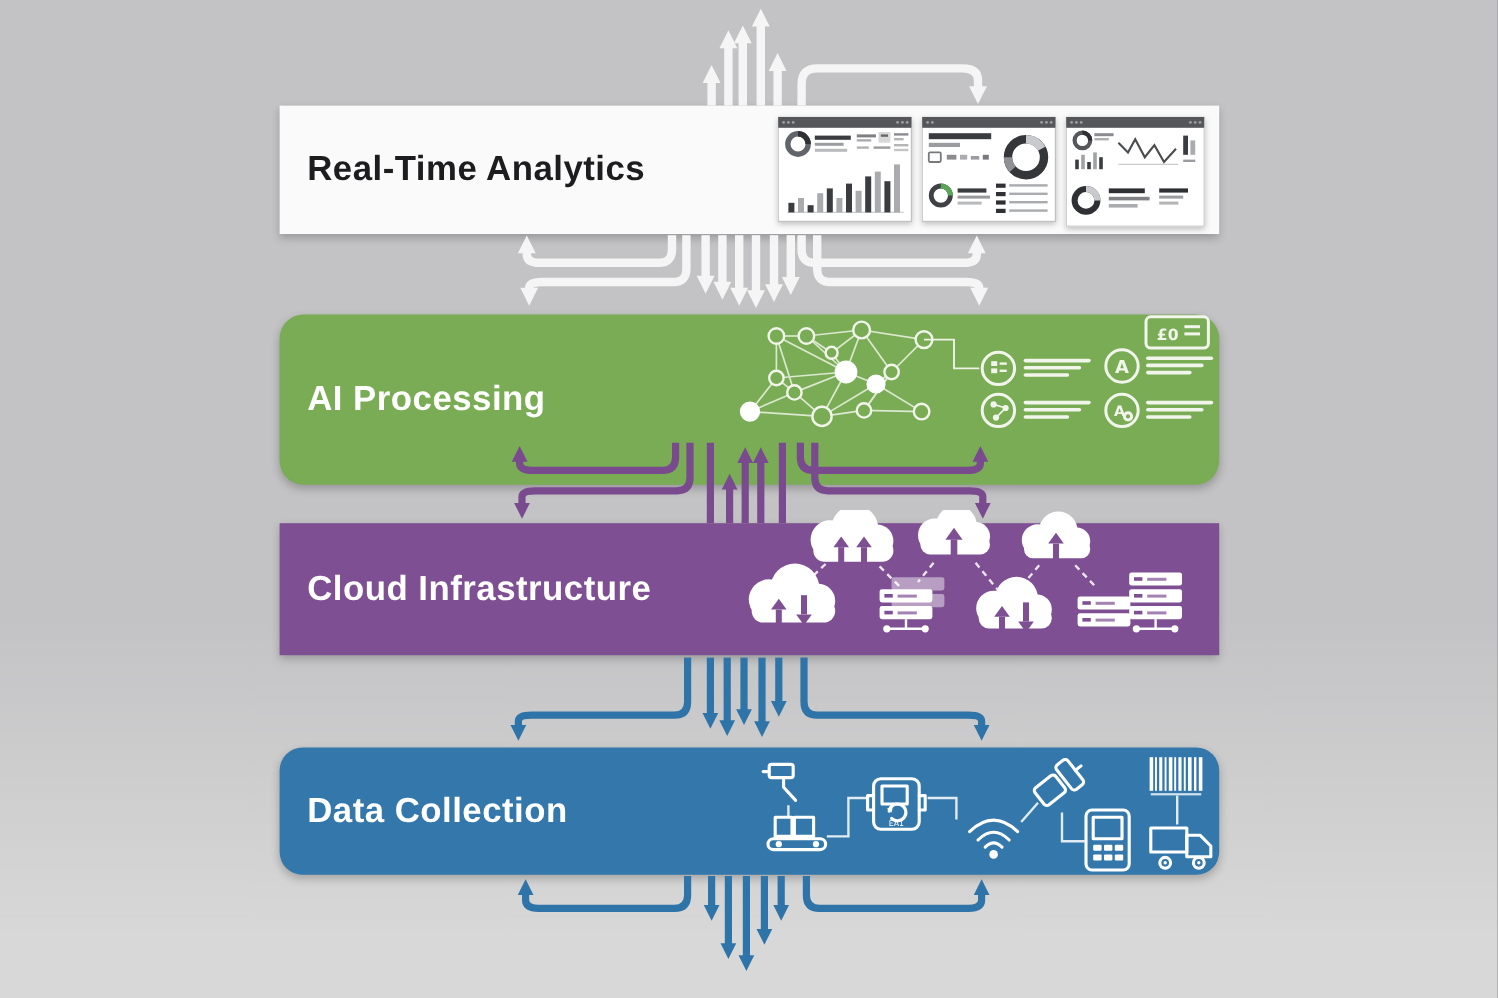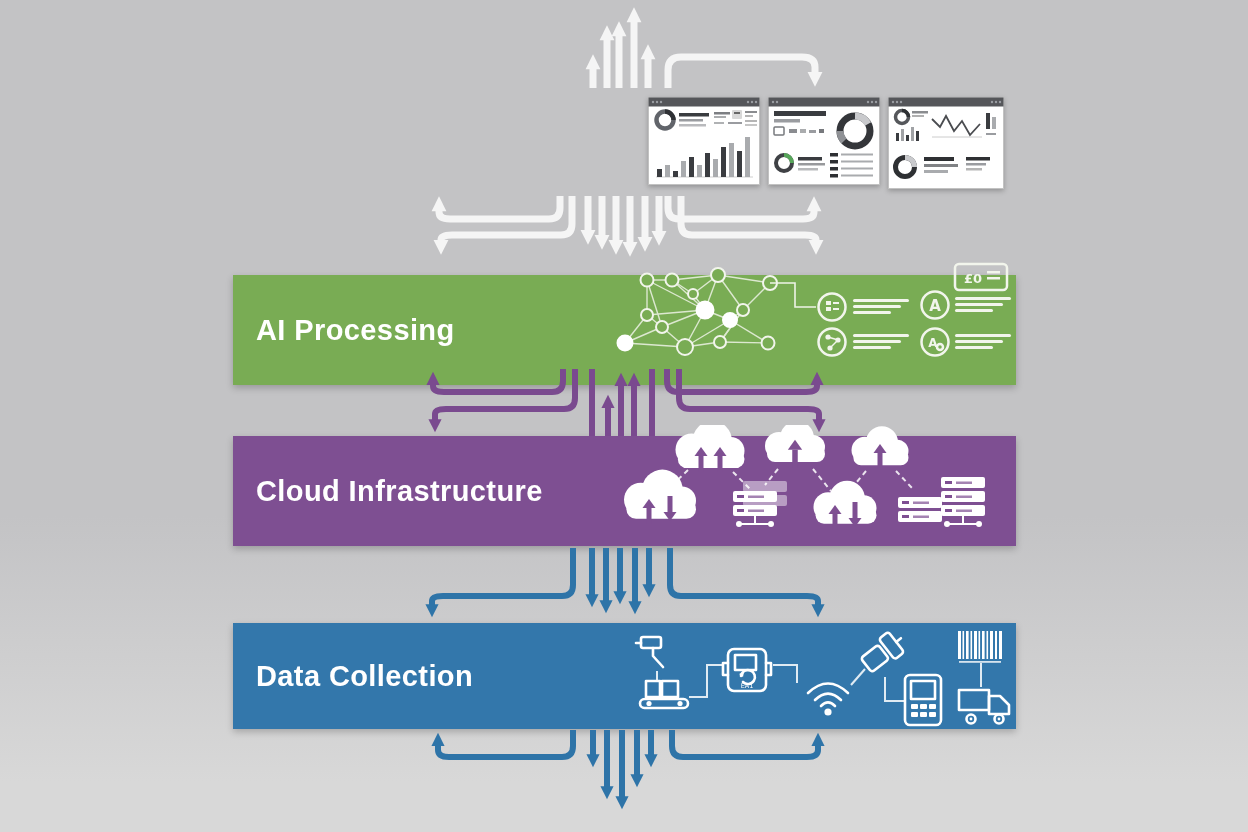--- a/index.html
+++ b/index.html
@@ -15,23 +15,23 @@
     position:absolute;left:233px;width:783px;
     display:flex;align-items:center;
     box-shadow:0 3px 7px rgba(0,0,0,.22);
   }
   .band-label{
     font-weight:bold;font-size:29px;letter-spacing:.4px;
     padding-left:23px;white-space:nowrap;
   }
   #band-analytics{top:88px;height:107px;background:var(--white-band);}
   #band-analytics .band-label{color:var(--title-dark);}
-  #band-ai{top:275px;height:110px;background:var(--green-band);}
+  #band-ai{top:262px;height:142px;background:var(--green-band);border-radius:20px;}
   #band-cloud{top:436px;height:110px;background:var(--purple-band);}
-  #band-data{top:623px;height:106px;background:var(--blue-band);}
+  #band-data{top:623px;height:106px;background:var(--blue-band);border-radius:19px;}
   #band-ai .band-label,#band-cloud .band-label,#band-data .band-label{color:var(--title-light);}
 
   svg{display:block;}
   .overlay{position:absolute;left:0;top:0;pointer-events:none;}
 
   
   .aw{stroke:var(--white-arrow);stroke-width:7;fill:none;}
   .ap{stroke:var(--purple-arrow);stroke-width:6;fill:none;}
   .ab{stroke:var(--blue-arrow);stroke-width:6;fill:none;}
   .fw{fill:var(--white-arrow);} .fp{fill:var(--purple-arrow);} .fb{fill:var(--blue-arrow);}
@@ -61,20 +61,23 @@
   .b-ic{stroke:#ffffff;stroke-width:2.6;fill:none;stroke-linecap:round;stroke-linejoin:round;}
   .b-fill{fill:#ffffff;stroke:none;}
   .b-conn{stroke:#ffffff;stroke-width:2;fill:none;opacity:.85;}
   .b-txt{fill:#ffffff;font-family:"DejaVu Sans",sans-serif;}
 </style>
 </head>
 <body>
 
 <div id="canvas">
 
+  <div class="band" id="band-analytics">
+    <div class="band-label">Real-Time Analytics</div>
+  </div>
   <div class="band" id="band-ai">
     <div class="band-label">AI Processing</div>
   </div>
   <div class="band" id="band-cloud">
     <div class="band-label">Cloud Infrastructure</div>
   </div>
   <div class="band" id="band-data">
     <div class="band-label">Data Collection</div>
   </div>
 

